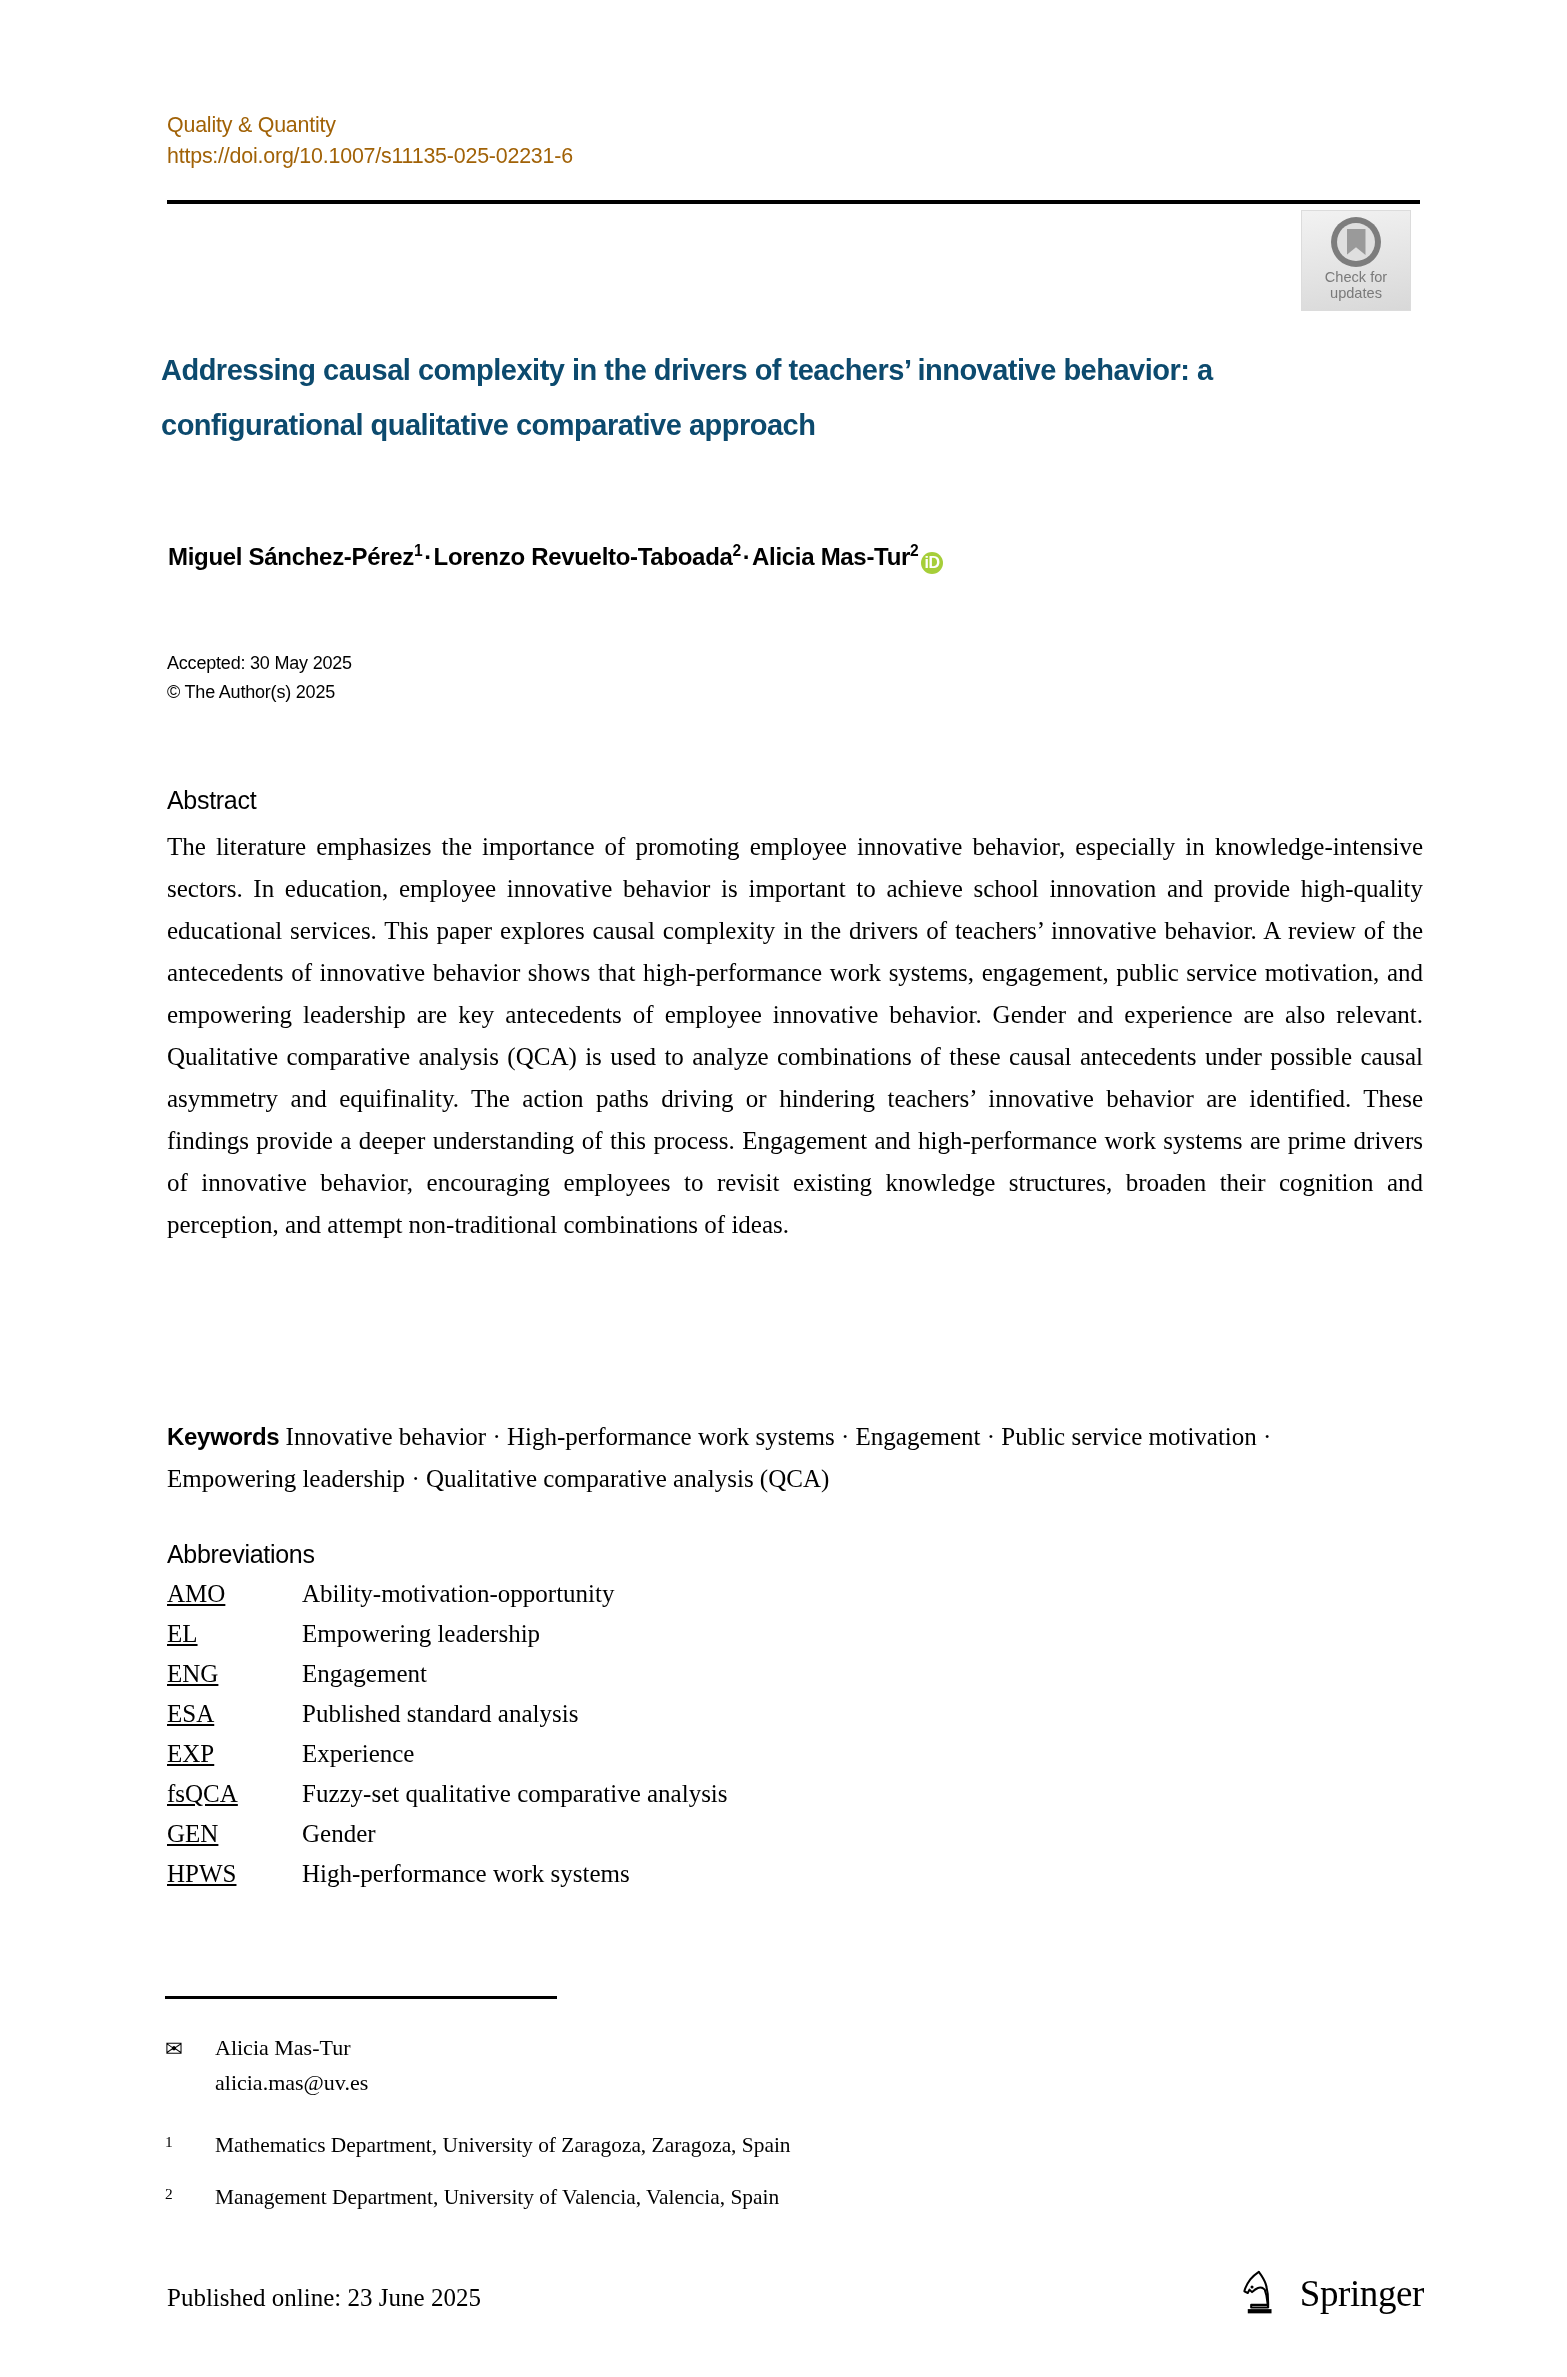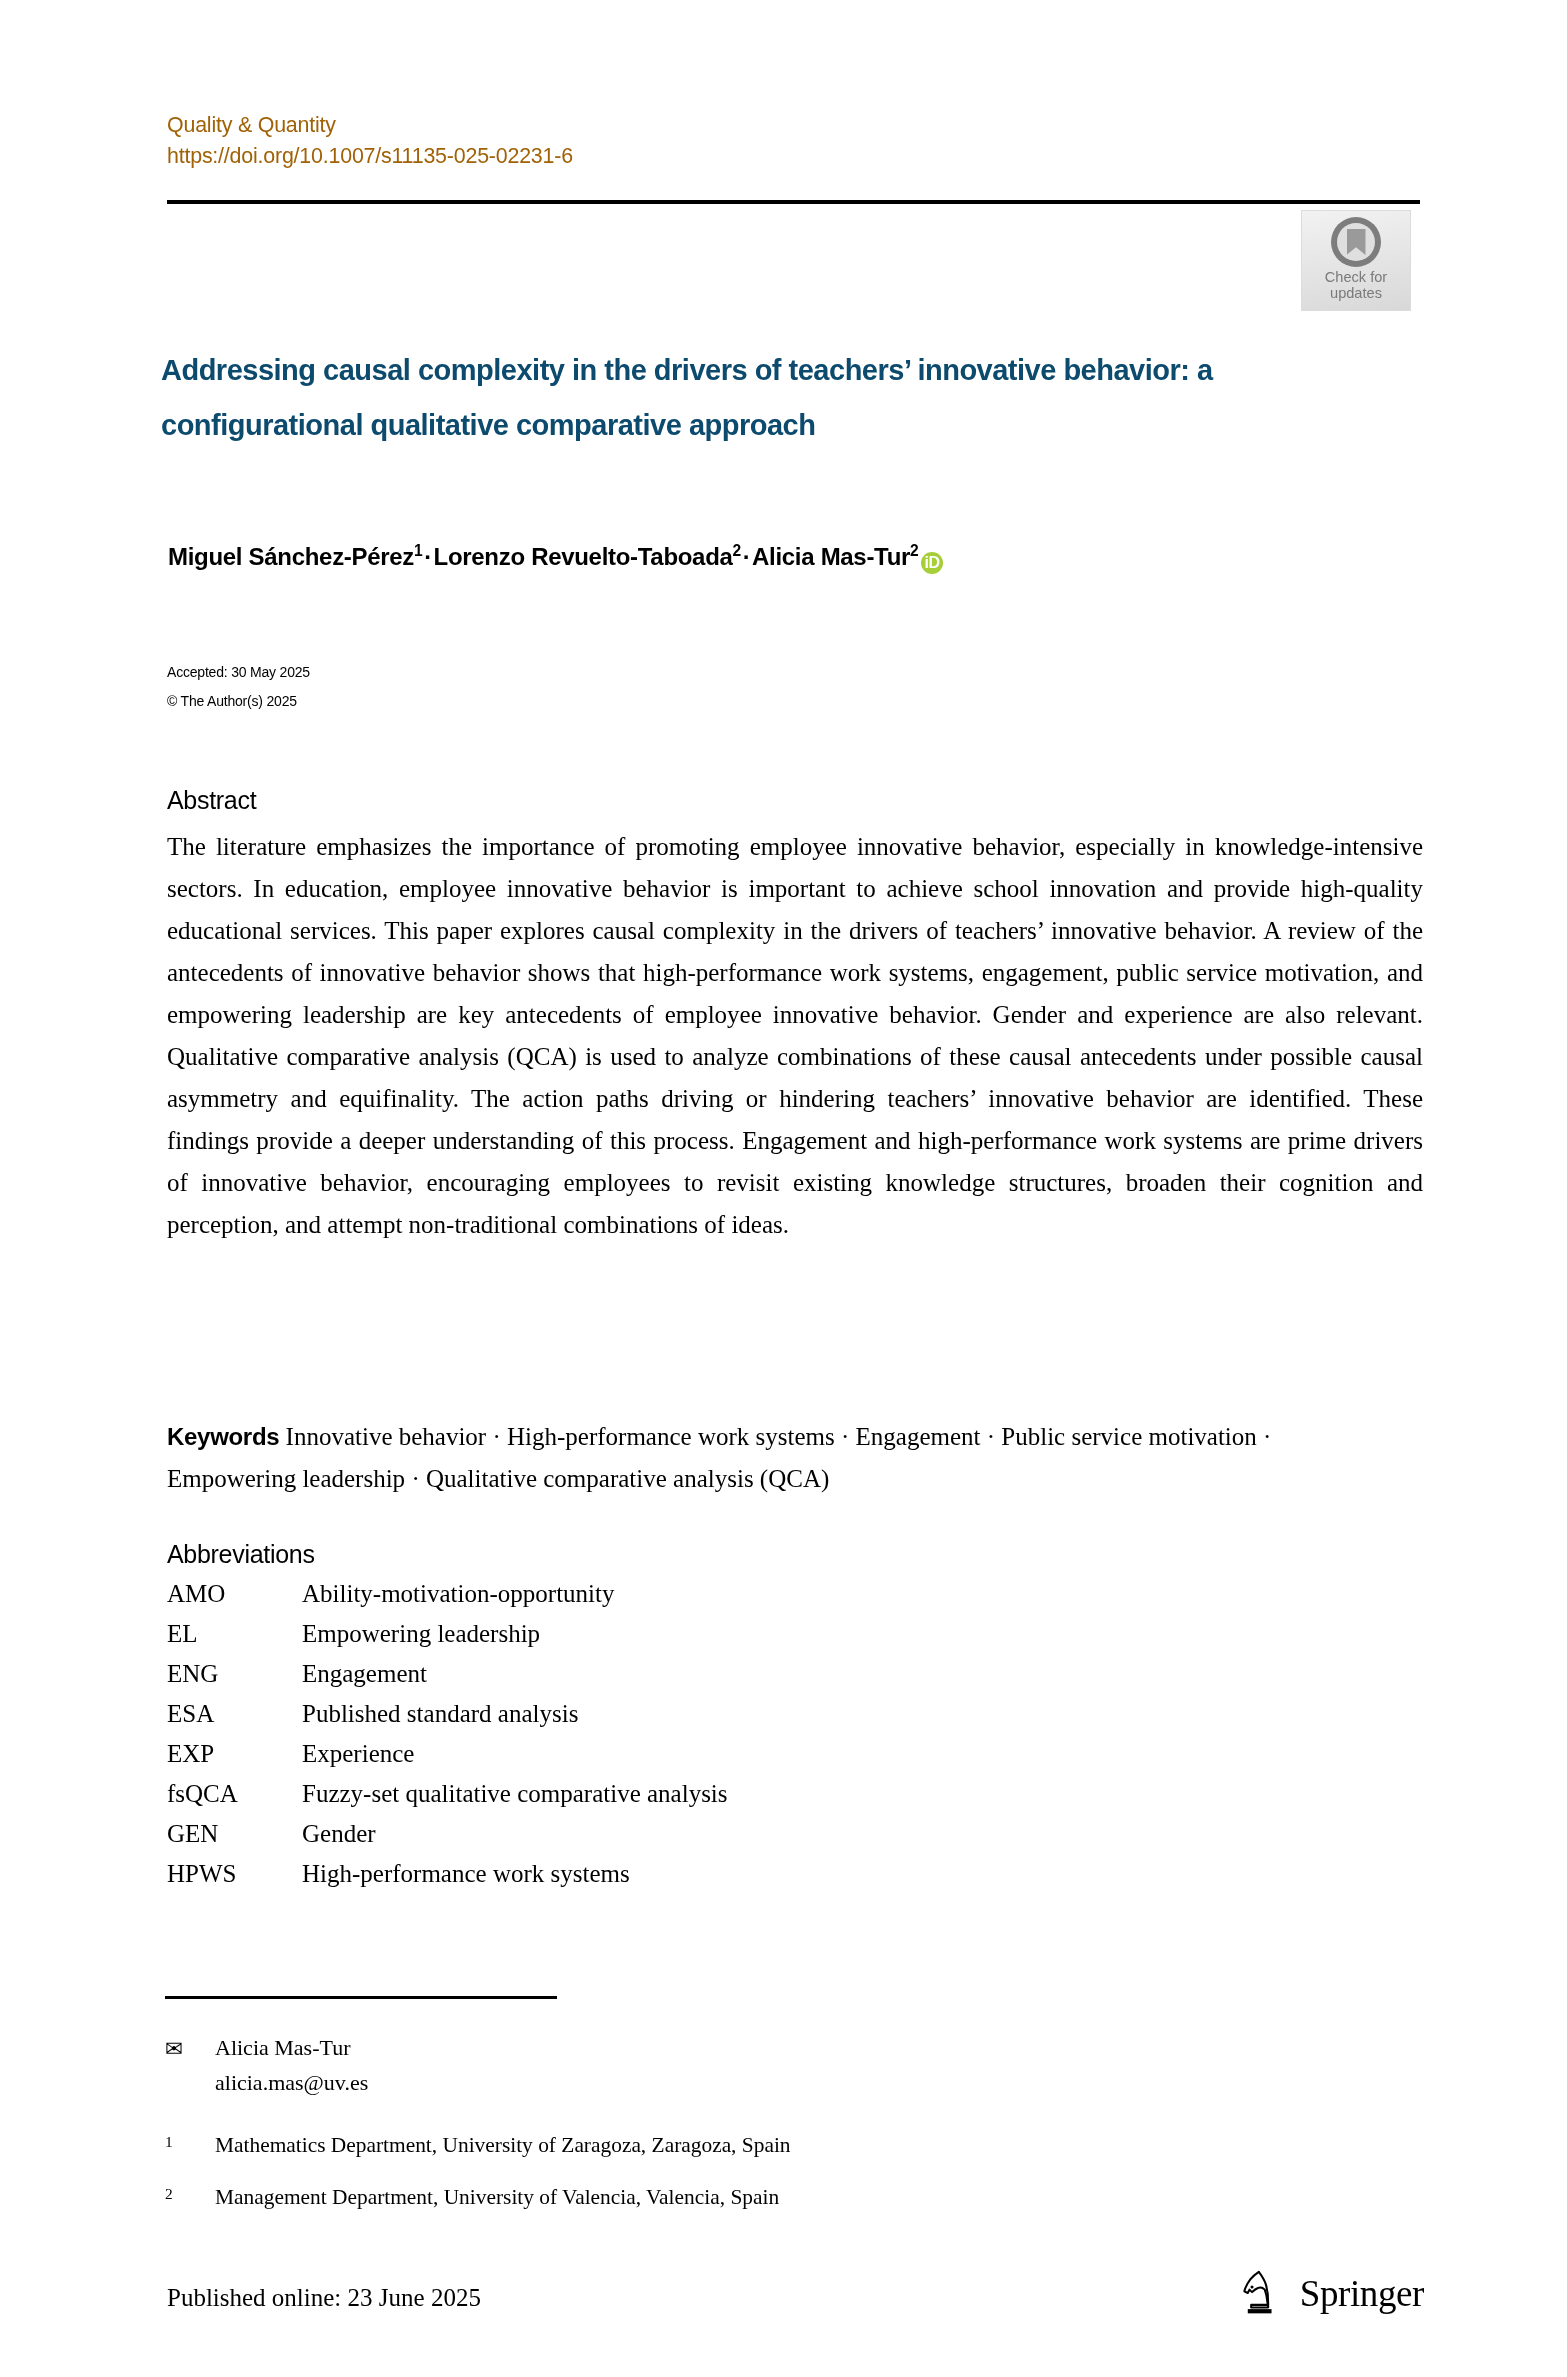--- a/index.html
+++ b/index.html
@@ -148,24 +148,23 @@
     letter-spacing: -0.4px;
   }
 
   
   .acceptance {
     position: absolute;
     left: 167px;
     top: 649px;
     width: 771px;
     font-family: "Liberation Sans", "DejaVu Sans", sans-serif;
-    font-size: 14px;
+    font-size: 18px;
     line-height: 29px;
     letter-spacing: -0.2px;
-    margin-top: 9px;
   }
 
   
   .section-heading {
     font-family: "Liberation Sans", "DejaVu Sans", sans-serif;
     font-weight: normal;
     font-size: 25px;
     line-height: 33px;
     letter-spacing: -0.3px;
   }
@@ -217,20 +216,21 @@
   }
   .abbrev-row {
     display: flex;
     font-family: "Liberation Serif", "DejaVu Serif", serif;
     font-size: 25px;
     line-height: 40px;
   }
   .abbrev-term {
     width: 135px;
     flex: 0 0 135px;
+    text-decoration: underline;
   }
   .abbrev-def {
     flex: 1 1 auto;
   }
 
   
   .footnote-rule {
     position: absolute;
     left: 165px;
     top: 1996px;

